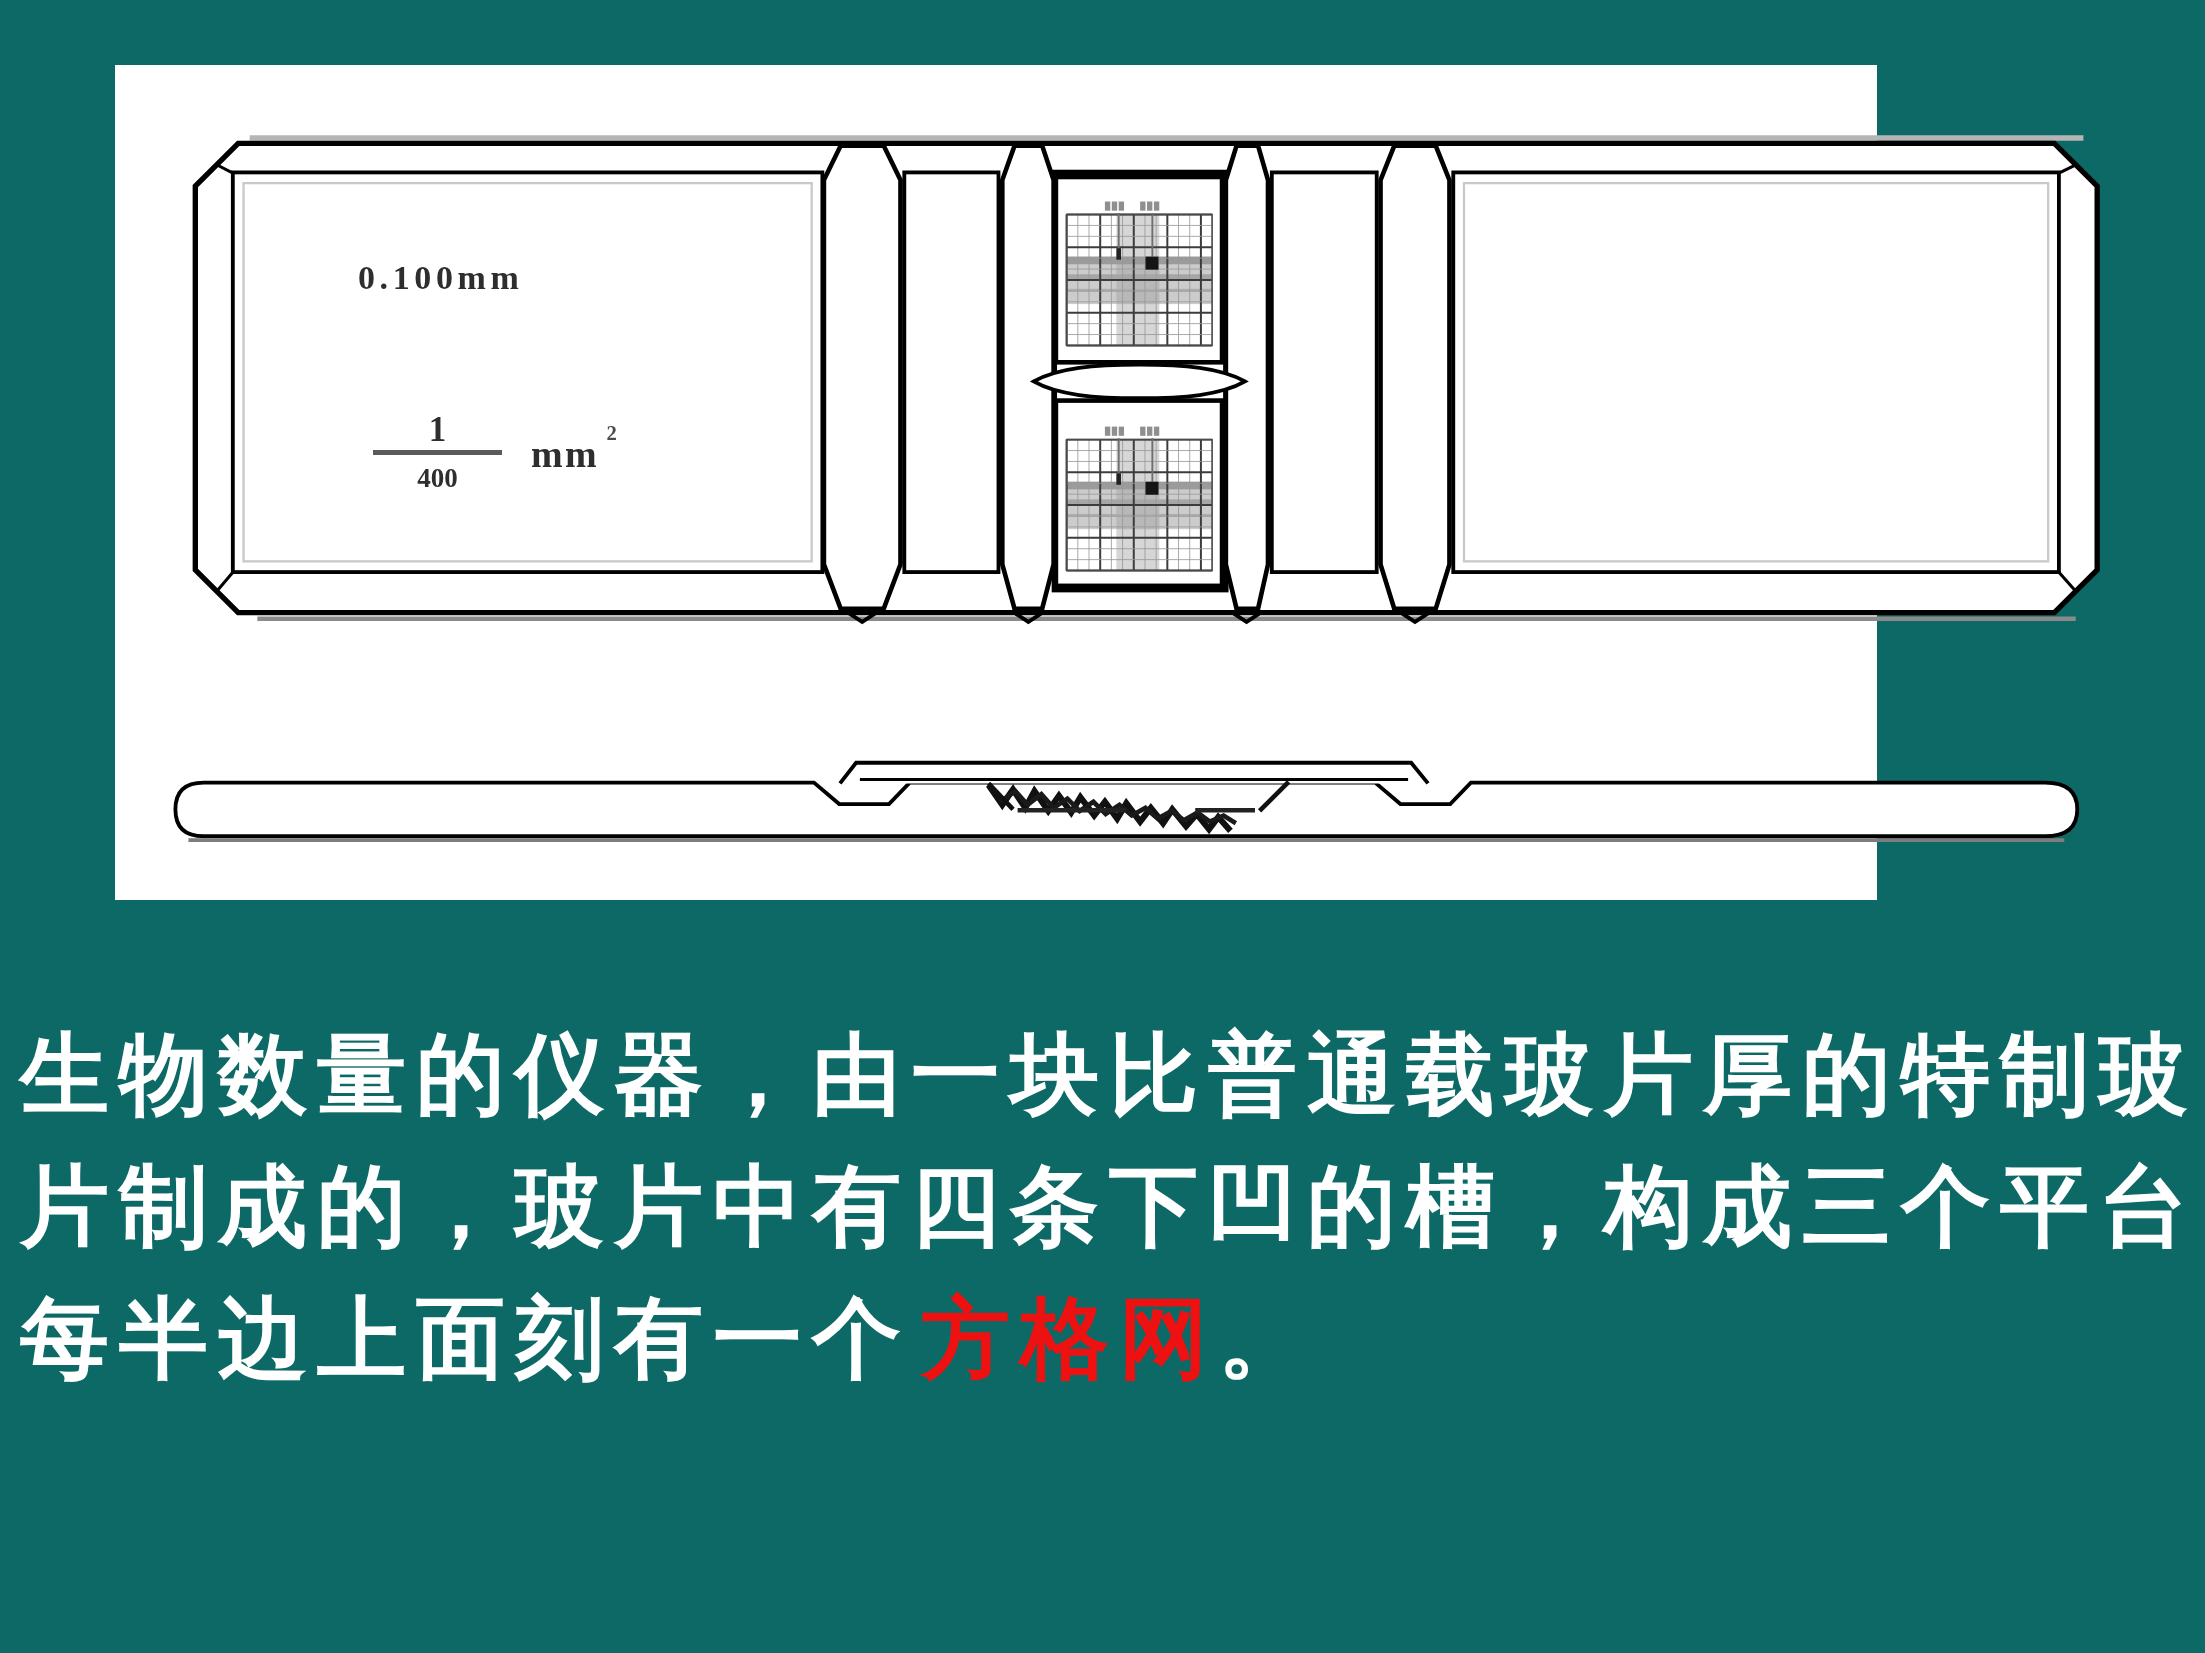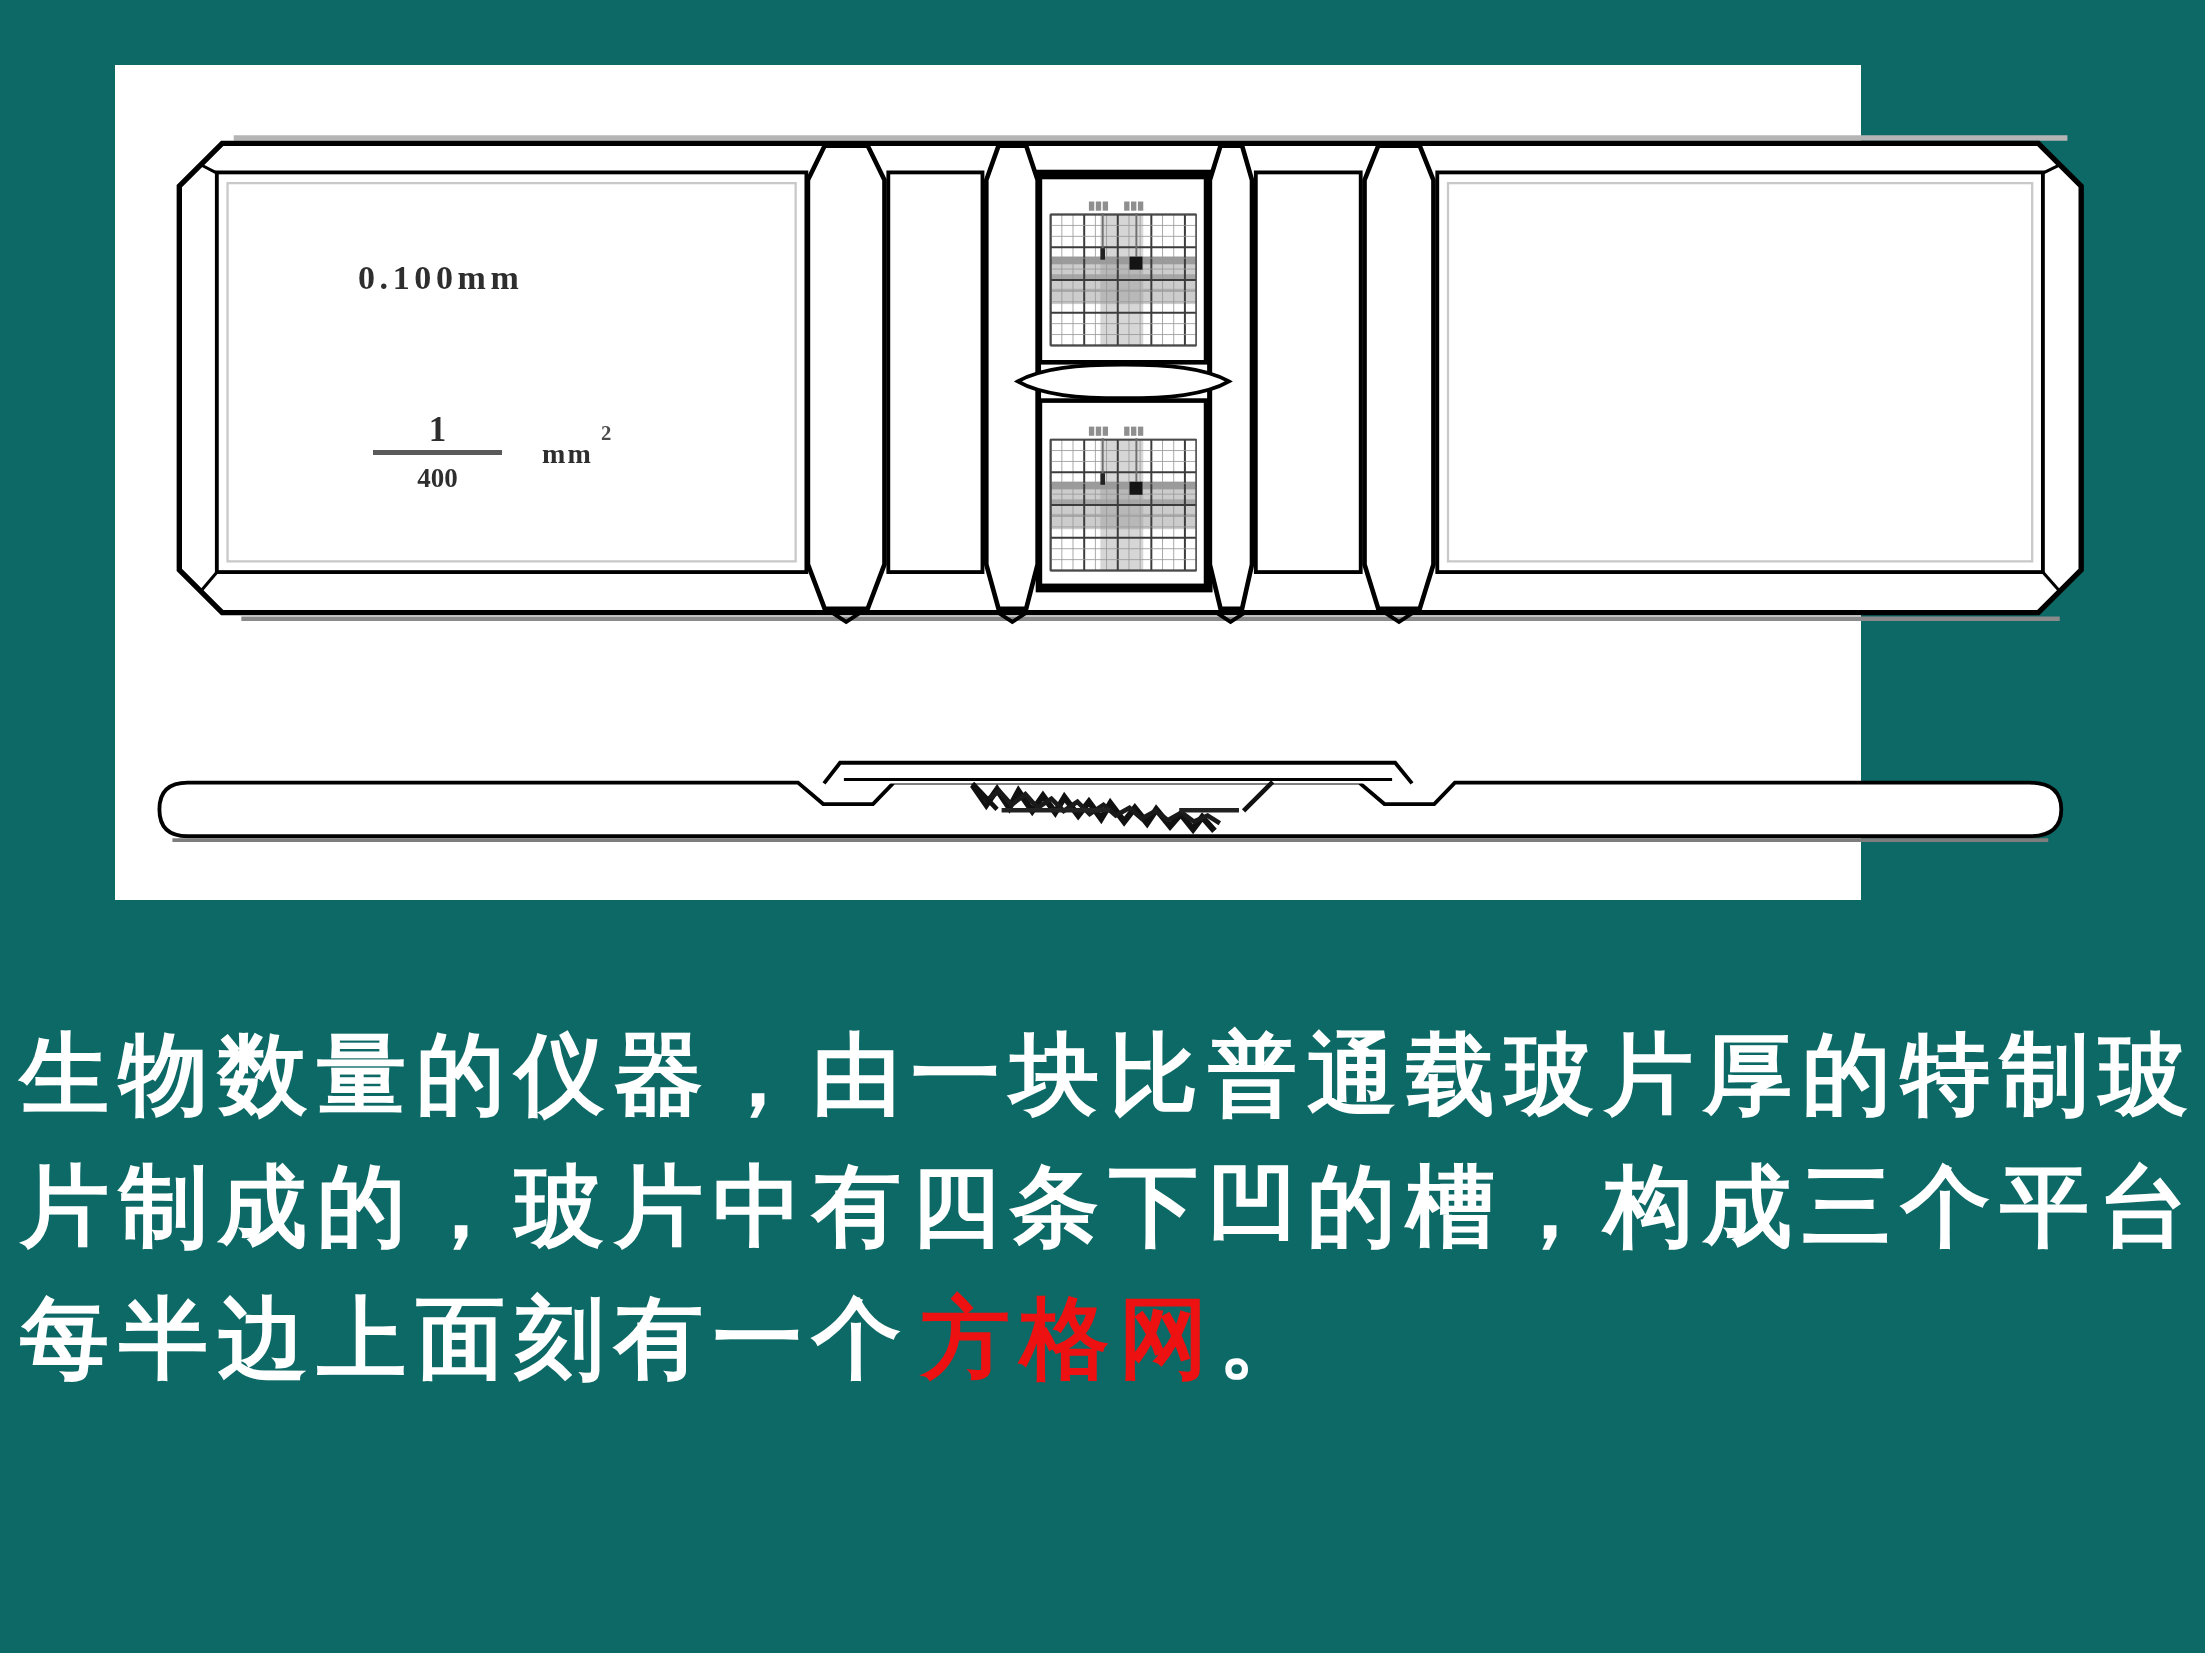--- a/index.html
+++ b/index.html
@@ -4,35 +4,36 @@
 <style>
   html,body{margin:0;padding:0;}
   body{
     width:2205px;height:1654px;position:relative;overflow:hidden;
     background:#0d6966;
     font-family:"Liberation Serif","DejaVu Serif",serif;
   }
   .panel{
     position:absolute;left:115px;top:65px;width:1746px;height:835px;
     background:#ffffff;
+    padding-left:16px;
   }
   .panel svg{display:block;width:2006px;height:835px;}
   .depth-label{
     position:absolute;left:358px;top:259px;
     font-size:34px;font-weight:700;color:#2e2e2e;letter-spacing:4.6px;
   }
   .fraction-wrap{
     position:absolute;left:373px;top:412px;
     display:flex;align-items:center;color:#2e2e2e;font-weight:700;
   }
   .frac{display:inline-flex;flex-direction:column;align-items:center;width:129px;}
   .frac .num{font-size:35px;line-height:35px;}
   .frac .rule{width:129px;height:5.4px;background:#5a5a5a;margin:3.1px 0;}
   .frac .den{font-size:27px;line-height:38px;}
-  .unit{font-size:28px;margin-left:40px;letter-spacing:2.3px;}
+  .unit{font-size:38px;margin-left:29px;letter-spacing:2.3px;}
   .sup{font-size:20.7px;margin-left:7.7px;transform:translateY(-20.7px);color:#4a4a4a;}
   .para{
     position:absolute;left:0;top:1009px;width:2205px;padding-left:20px;
     box-sizing:border-box;color:#ffffff;font-weight:700;
   }
   .pline{font-size:89px;line-height:132px;letter-spacing:10px;white-space:nowrap;}
   .pline.indent{text-indent:191px;}
   .hl{color:#ee1111;margin-left:10px;}
 </style>
 </head>

